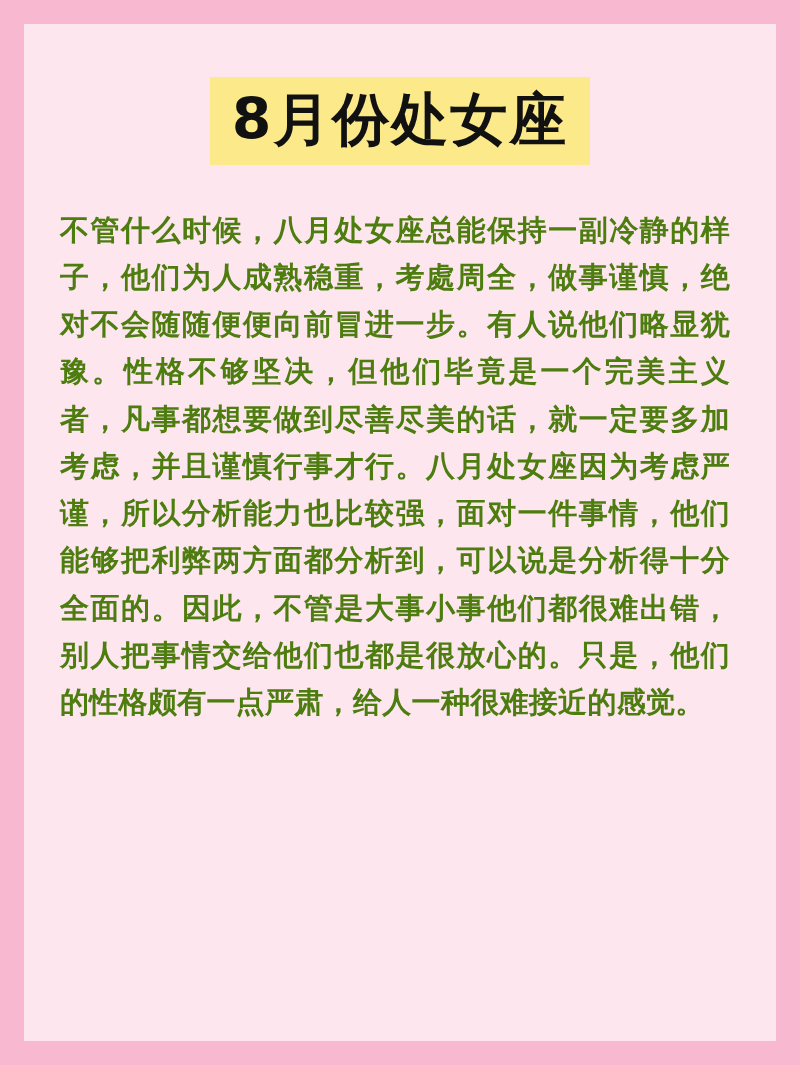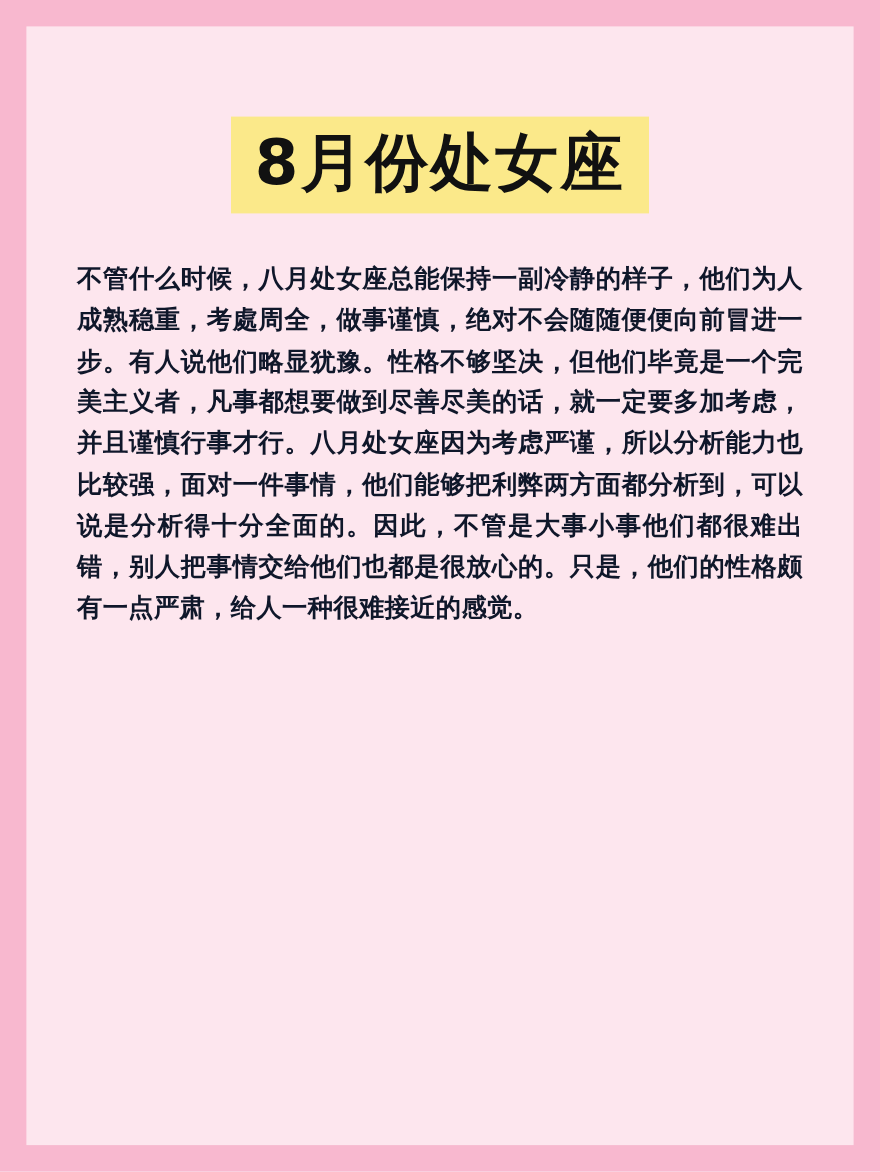--- a/index.html
+++ b/index.html
@@ -18,37 +18,37 @@
     left: 24px;
     top: 24px;
     width: 752px;
     height: 1017px;
     background: #fde6ee;
     box-sizing: border-box;
   }
   .title-wrap {
     display: flex;
     justify-content: center;
-    margin-top: 82px;
+    margin-top: 53px;
   }
   .title {
     background: #fbe98a;
     color: #111111;
     font-size: 57px;
     font-weight: bold;
     line-height: 1.22;
     letter-spacing: 2px;
     padding: 8px 22px 10px 22px;
     white-space: nowrap;
     font-family: "DejaVu Sans", "Liberation Sans", sans-serif;
   }
   .body-text {
-    margin: 42px 46px 0 46px;
-    color: #0f172a;
-    font-size: 23px;
+    margin: 42px 46px 0 36px;
+    color: #4d7c0f;
+    font-size: 29px;
     font-weight: bold;
     line-height: 1.63;
     letter-spacing: 0.3px;
     text-align: justify;
     text-justify: inter-ideograph;
     font-family: "DejaVu Sans", "Liberation Sans", sans-serif;
     white-space: pre-wrap;
   }
 </style>
 </head>

